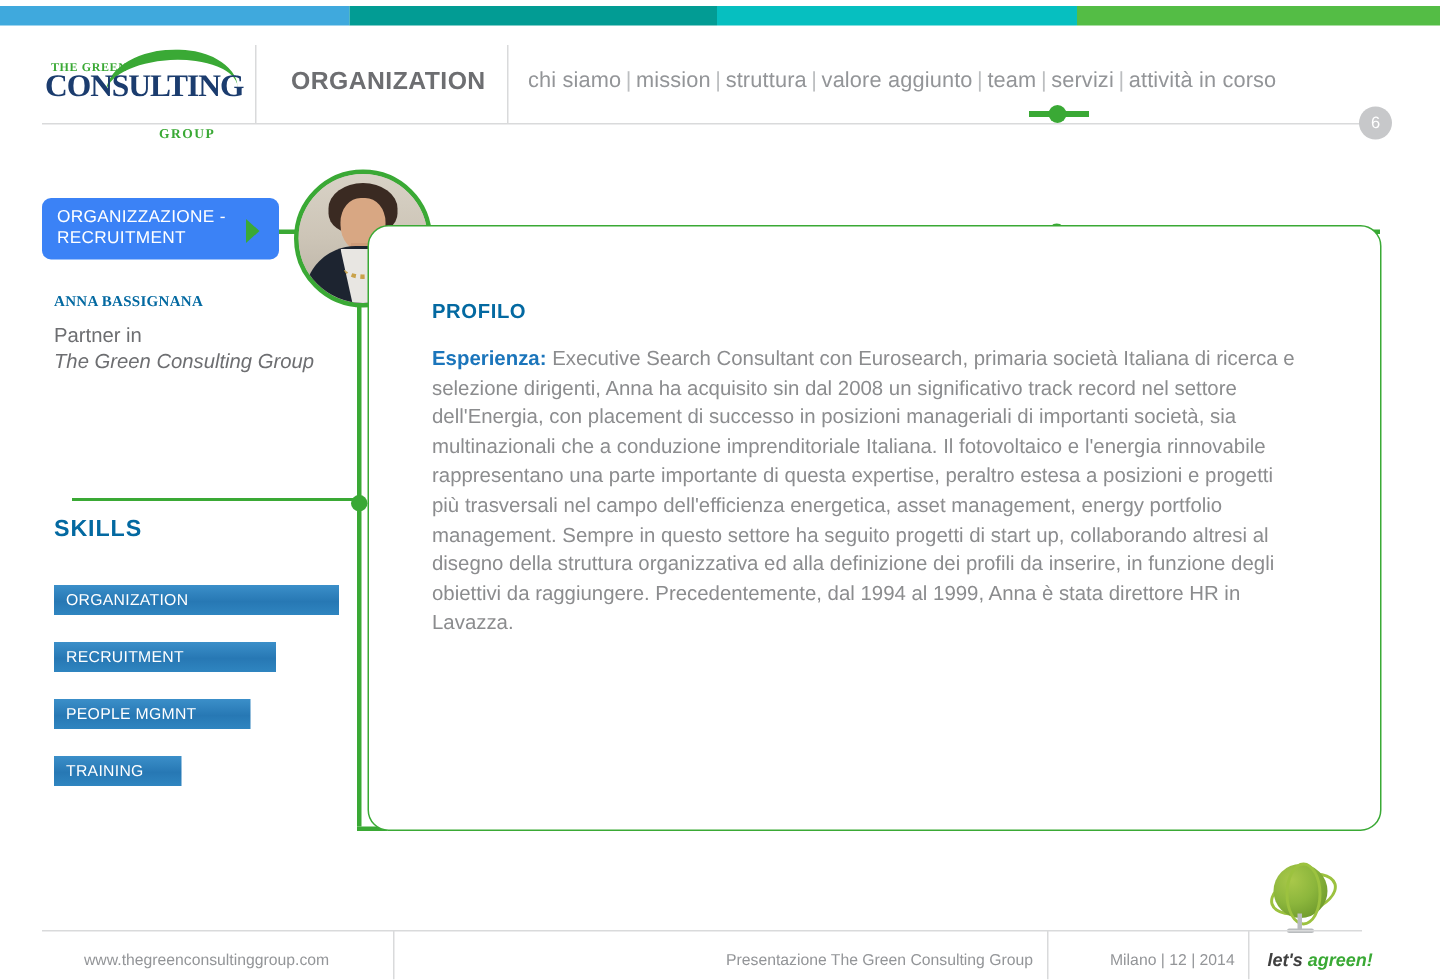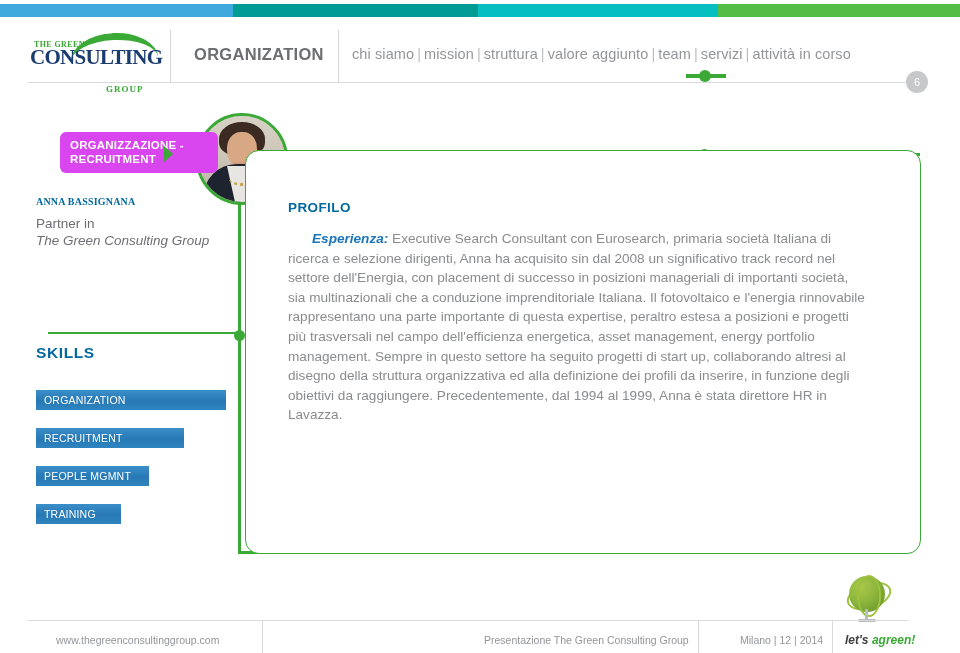--- a/index.html
+++ b/index.html
@@ -35,22 +35,22 @@
   #nav .sep{color:#bcbec0;margin:0 3px;}
   #hdr-rule{position:absolute;left:28px;top:82px;width:880px;height:1px;background:#d9dadb;}
   #page-badge{position:absolute;left:906px;top:71px;width:22px;height:22px;border-radius:50%;
      background:#c7c8ca;color:#ffffff;font-size:11px;text-align:center;line-height:22px;}
   #nav-marker{position:absolute;left:686px;top:74px;width:40px;height:4px;background:#3aa935;}
   #nav-dot{position:absolute;left:699px;top:70px;width:12px;height:12px;border-radius:50%;
      background:#3aa935;}
 
   
   #badge{position:absolute;left:28px;top:132px;width:138px;padding:6px 10px 7px 10px;
-     background:#d946ef;border-radius:6px;color:#ffffff;font-size:11.5px;font-weight:bold;
-     line-height:14px;letter-spacing:.2px;margin-left:32px;}
+     background:#3b82f6;border-radius:6px;color:#ffffff;font-size:11.5px;font-weight:normal;
+     line-height:14px;letter-spacing:.2px;}
   #badge-tail{position:absolute;left:164px;top:146px;width:0;height:0;
      border-top:8px solid transparent;border-bottom:8px solid transparent;
      border-left:9px solid #3aa935;}
   #name{position:absolute;left:36px;top:196px;font-size:10px;font-weight:bold;
      color:#0369a1;letter-spacing:.2px;font-family:Liberation Serif, serif;}
   #role1{position:absolute;left:36px;top:216px;font-size:13.5px;color:#6d6e71;}
   #role2{position:absolute;left:36px;top:233px;font-size:13.5px;font-style:italic;color:#6d6e71;}
   #skills-title{position:absolute;left:36px;top:344px;font-size:15.5px;font-weight:bold;
      color:#0369a1;letter-spacing:.6px;}
   .skillbar{position:absolute;left:36px;height:20px;
@@ -77,21 +77,21 @@
   #photo .necklace{position:absolute;left:30px;top:55px;width:26px;height:12px;
      border-bottom:3px dotted #c9a24a;border-radius:0 0 50% 50%;}
 
   
   #profile{position:absolute;left:245px;top:150px;width:676px;height:404px;
      border:1.5px solid #3aa935;border-radius:14px;box-sizing:border-box;background:#ffffff;}
   #profile-title{position:absolute;left:288px;top:200px;font-size:13.5px;font-weight:bold;
      color:#0369a1;letter-spacing:.4px;}
   #body-text{position:absolute;left:288px;top:229px;width:578px;font-size:13.6px;
      line-height:19.6px;color:#8b8c8e;text-align:left;}
-  #body-text b{color:#1b75bb;font-style:italic;font-weight:bold;margin-left:24px;}
+  #body-text b{color:#1b75bb;font-weight:bold;}
 
   
   #globe{position:absolute;left:845px;top:576px;width:44px;height:48px;}
   #globe .ball{position:absolute;left:4px;top:0;width:36px;height:36px;border-radius:50%;
      background:radial-gradient(circle at 34% 30%,#a9c84a 0%,#8cb63c 45%,#5f8c25 100%);}
   #globe .ring1{position:absolute;left:1px;top:7px;width:42px;height:22px;border-radius:50%;
      border:2px solid #9cc23f;transform:rotate(-18deg);}
   #globe .ring2{position:absolute;left:12px;top:-1px;width:20px;height:38px;border-radius:50%;
      border:2px solid #9cc23f;}
   #globe .stand{position:absolute;left:20px;top:33px;width:3px;height:11px;background:#b9bcbe;}
@@ -151,21 +151,21 @@
 <div id="badge" style="white-space:pre-line">ORGANIZZAZIONE -
 RECRUITMENT</div>
 <div id="badge-tail"></div>
 <div id="name">ANNA BASSIGNANA</div>
 <div id="role1">Partner in</div>
 <div id="role2">The Green Consulting Group</div>
 <div id="skills-title">SKILLS</div>
 <div id="skill-bars">
     <div class="skillbar" style="top: 390px; width: 190px;">ORGANIZATION</div>
     <div class="skillbar" style="top: 428px; width: 148px;">RECRUITMENT</div>
-    <div class="skillbar" style="top: 466px; width: 113px;">PEOPLE MGMNT</div>
+    <div class="skillbar" style="top: 466px; width: 131px;">PEOPLE MGMNT</div>
     <div class="skillbar" style="top: 504px; width: 85px;">TRAINING</div>
   </div>
 
 <div id="profile"></div>
 <div id="profile-title">PROFILO</div>
 <div id="body-text">
   <span><b>Esperienza:</b><span> Executive Search Consultant con Eurosearch, primaria società Italiana di ricerca e selezione dirigenti, Anna ha acquisito sin dal 2008 un significativo track record nel settore dell'Energia, con placement di successo in posizioni manageriali di importanti società, sia multinazionali che a conduzione imprenditoriale Italiana. Il fotovoltaico e l'energia rinnovabile rappresentano  una parte importante di questa expertise, peraltro estesa a posizioni e progetti più trasversali nel campo dell'efficienza energetica,  asset management, energy portfolio management. Sempre in questo settore ha seguito progetti di start up, collaborando altresi al disegno della struttura organizzativa ed alla definizione dei profili da inserire, in funzione degli obiettivi da raggiungere. Precedentemente, dal 1994 al 1999, Anna è stata direttore HR in Lavazza.</span></span><br>
 </div>
 
 <div id="globe">

